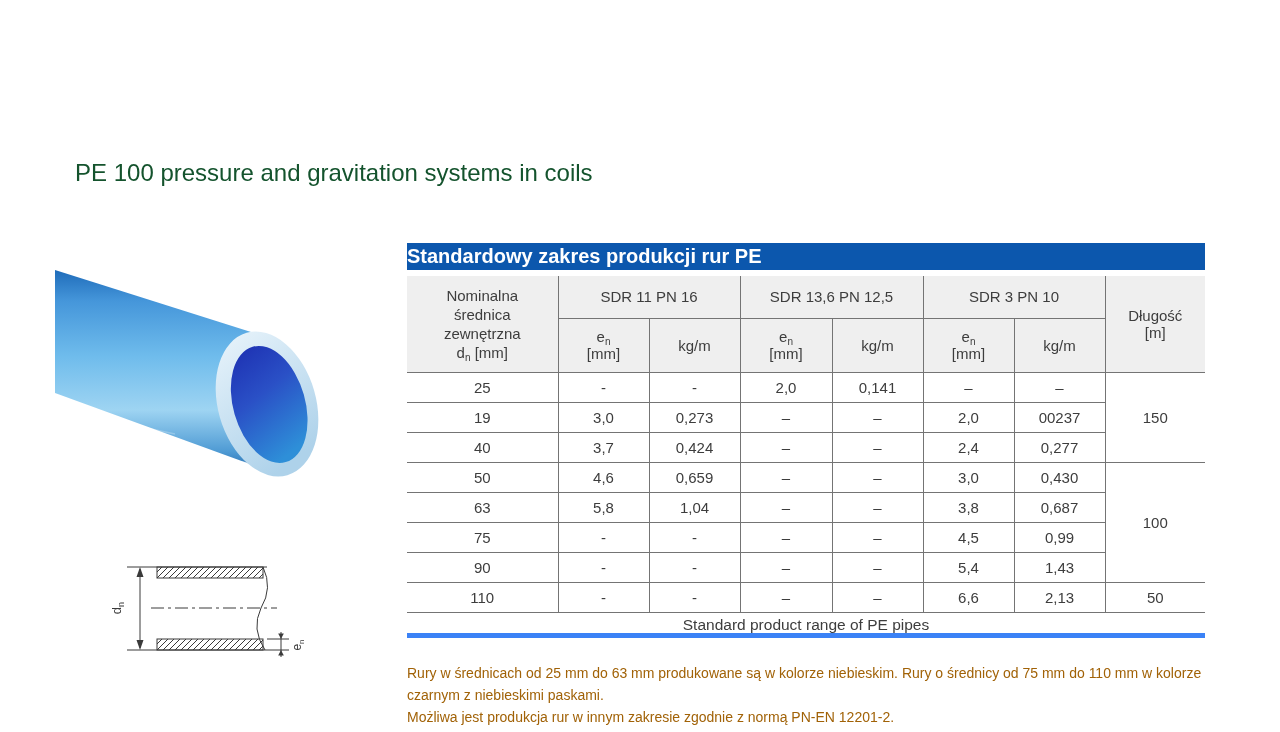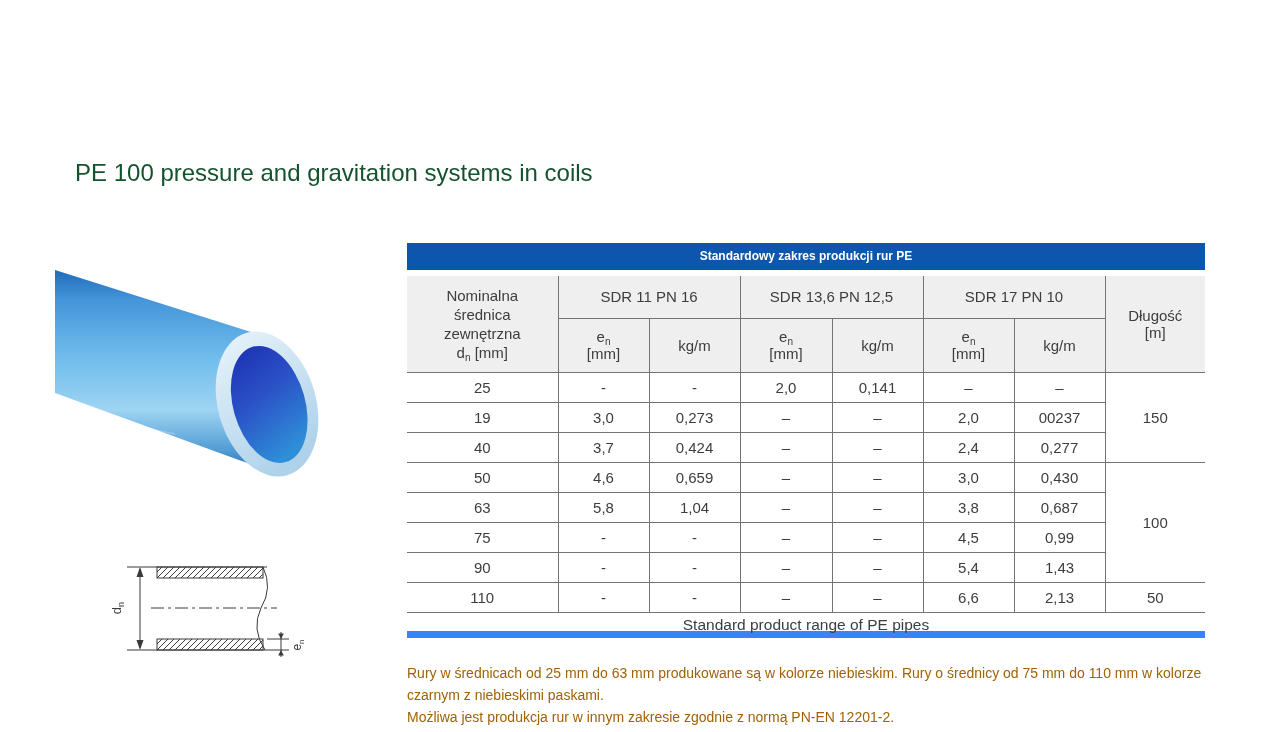--- a/index.html
+++ b/index.html
@@ -26,21 +26,21 @@
   }
 
   
   .pipe-photo { position: absolute; left: 55px; top: 248px; width: 340px; height: 240px; }
   .tech-drawing { position: absolute; left: 105px; top: 540px; width: 215px; height: 125px; }
 
   
   .table-wrap { position: absolute; left: 407px; top: 243px; width: 798px; }
   .table-title {
     height: 27px; line-height: 27px; background: #0c57ad;
-    color: #ffffff; font-size: 12px; font-weight: 700; text-align: center;
+    color: #ffffff; font-size: 20px; font-weight: 700; 
     margin-bottom: 6px;
   }
   table.spec {
     border-collapse: collapse; table-layout: fixed; width: 798px;
     color: #3d3d3d;
   }
   table.spec th, table.spec td {
     border: 1px solid #747474; text-align: center; vertical-align: middle;
     font-weight: 400; font-size: 15px; padding: 0;
   }
@@ -49,21 +49,21 @@
   table.spec tr > th:first-child, table.spec tr > td:first-child { border-left: none; }
   table.spec .col-length { border-right: none; }
   tr.tier1 th { height: 42px; }
   tr.tier2 th { height: 54px; line-height: 17px; }
   th.first-col { line-height: 19px; margin-top: 36px; }
   tbody td { height: 30px; }
   sub.sx { font-size: 10px; vertical-align: -3px; line-height: 0; }
   .table-footer {
     height: 25px; line-height: 24px; text-align: center;
     font-size: 15.5px; color: #3d3d3d;
-    border-bottom: 7px solid #3b82f6;
+    border-bottom: 5px solid #3b82f6;
   }
 
   
   .notes {
     position: absolute; left: 407px; top: 662px; width: 806px;
     font-size: 14px; line-height: 22px; color: #a16207;
   }
   .notes p { margin: 0; }
 </style>
 </head>
@@ -158,21 +158,21 @@
       <thead>
         <tr class="tier1">
           <th rowspan="2" class="first-col">
             <span>Nominalna</span><br>
             <span>średnica</span><br>
             <span>zewnętrzna</span><br>
             <span><span>d</span><sub class="sx">n</sub> <span>[mm]</span></span>
           </th>
           <th colspan="2">SDR 11 PN 16</th>
           <th colspan="2">SDR 13,6 PN 12,5</th>
-          <th colspan="2">SDR 17 PN 10</th>
+          <th colspan="2">SDR 3 PN 10</th>
           <th rowspan="2" class="col-length">
             <span>Długość</span><br>
             <span>[m]</span>
           </th>
         </tr>
         <tr class="tier2">
           <th><span>e</span><sub class="sx">n</sub><br><span>[mm]</span></th>
           <th>kg/m</th>
           <th><span>e</span><sub class="sx">n</sub><br><span>[mm]</span></th>
           <th>kg/m</th>

